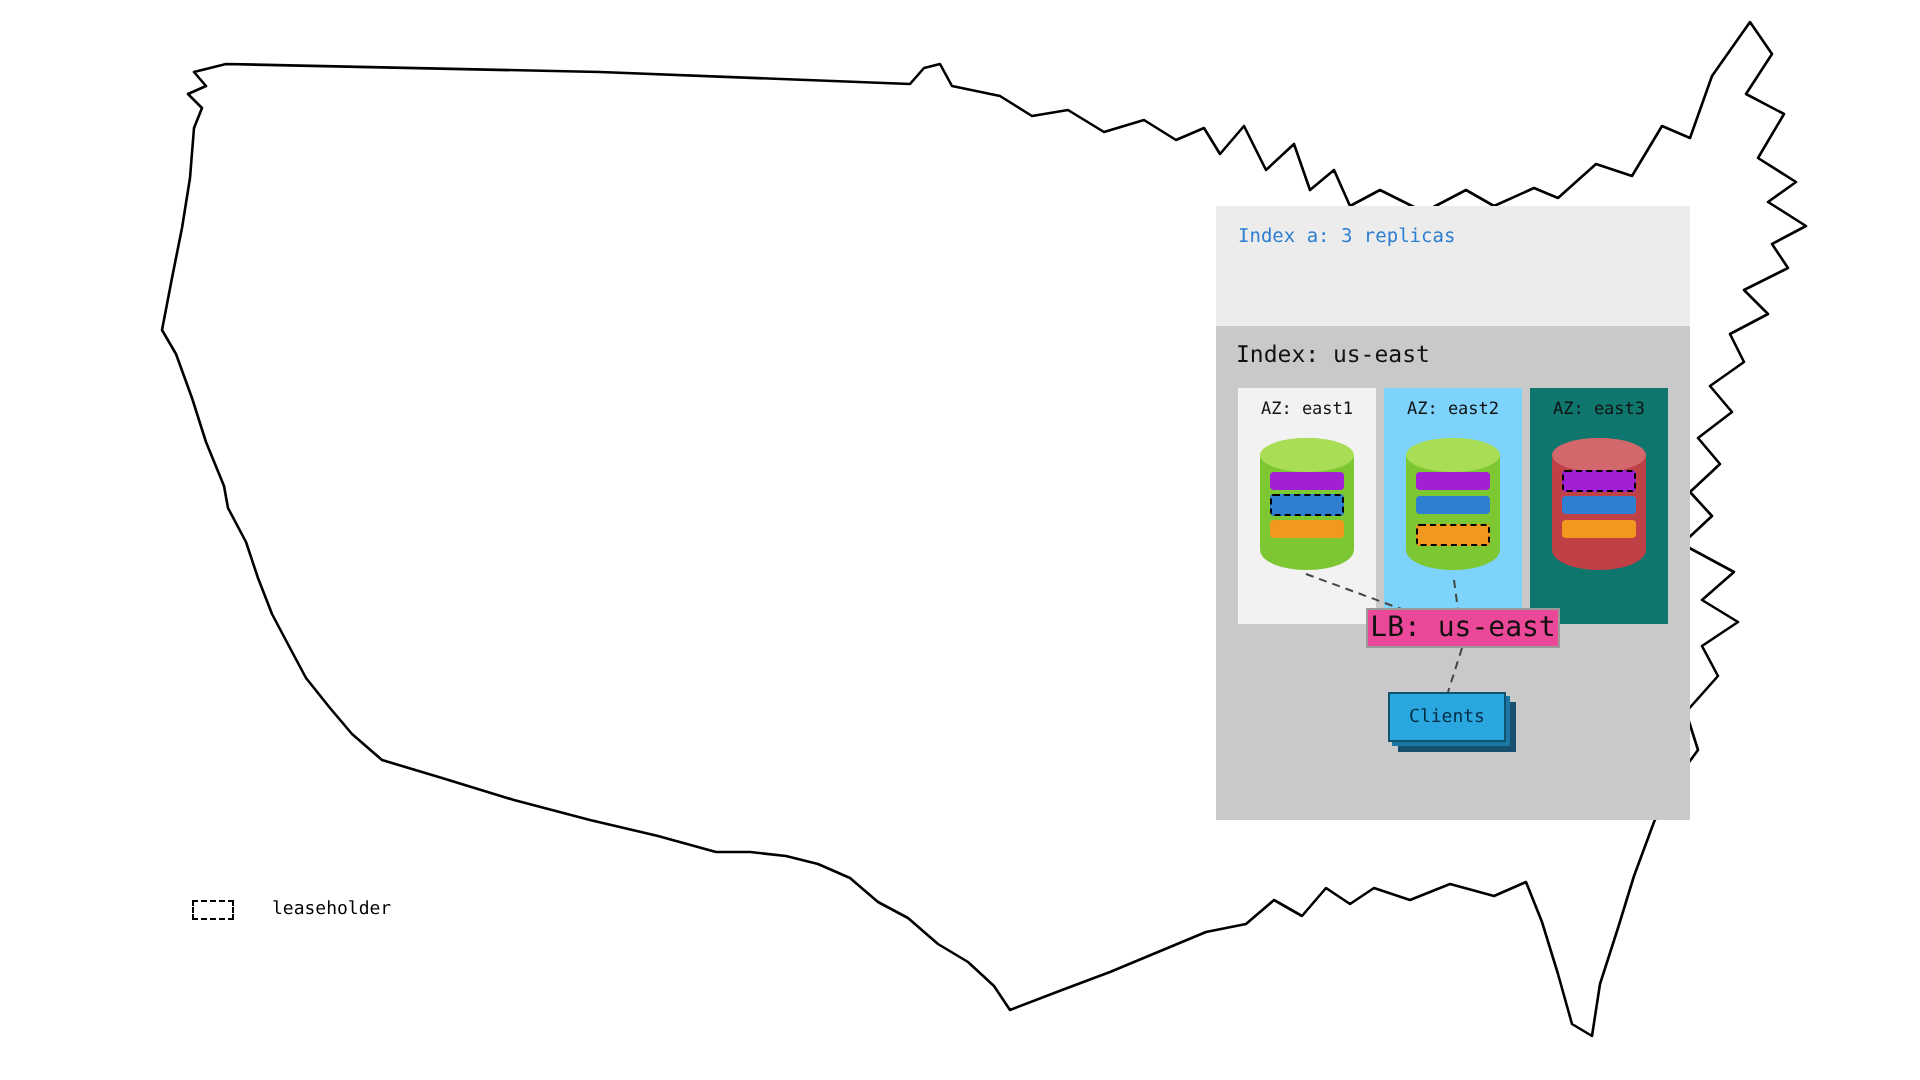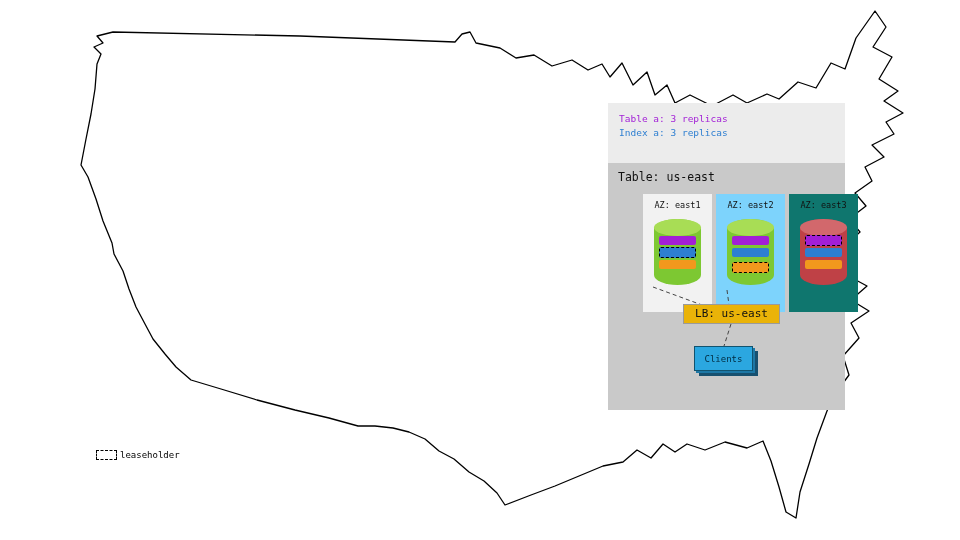--- a/index.html
+++ b/index.html
@@ -9,48 +9,48 @@
 
   .map-svg { position:absolute; left:0; top:0; width:960px; height:540px; }
 
   .legend-box { position:absolute; left:608px; top:103px; width:237px; height:60px;
                 background:#ececec; padding:9px 0 0 11px; }
   .legend-line { font-size:9.5px; line-height:13.5px; white-space:pre; }
 
   .region { position:absolute; left:608px; top:163px; width:237px; height:247px; }
   .region-title { position:absolute; left:10px; top:7px; font-size:11.5px; color:#111; }
 
-  .az { position:absolute; top:31px; width:69px; height:118px;margin-left:24px; }
+  .az { position:absolute; top:31px; width:69px; height:118px; }
   .az1 { left:11px; } .az2 { left:84px; } .az3 { left:157px; }
   .az-label { position:absolute; top:6px; left:0; width:100%; text-align:center;
               font-size:8.5px; color:#111; }
 
   .cylinder { position:absolute; left:11px; top:25px; width:47px; height:66px; }
   .cyl-body { position:absolute; inset:0; border-radius:50% / 10px; }
   .cyl-top  { position:absolute; left:0; top:0; width:100%; height:17px; border-radius:50%; }
 
   .bar { position:absolute; left:5px; width:37px; height:9px; border-radius:2px; }
   .bar.p1 { top:17px; } .bar.p2 { top:29px; } .bar.p3 { top:41px; } .bar.p3lo { top:44px; }
   .bar.lease { border:1.5px dashed #000; height:11px; margin-top:-1px; }
 
   .connector-svg { position:absolute; left:0; top:0; width:960px; height:540px; pointer-events:none; }
 
   .lb-box { position:absolute; left:683px; top:304px; width:97px; height:20px;
-            background:#eab308; border:1px solid #9a9a9a; font-size:11px; color:#111;
+            background:#ec4899; border:1px solid #9a9a9a; font-size:14px; color:#111;
             text-align:center; line-height:18px; }
 
   .clients { position:absolute; left:694px; top:346px; width:59px; height:25px; }
   .clients .layer { position:absolute; width:59px; height:25px; }
   .clients .layer2 { left:5px; top:5px; background:#17506f; }
   .clients .layer1 { left:2px; top:2px; background:#1d77a5; }
   .clients-main { position:absolute; inset:0; border:1px solid #11536f;
                   display:flex; align-items:center; justify-content:center;
                   font-size:9px; color:#002b40; }
 
-  .lease-legend { position:absolute; left:96px; top:450px; display:flex; align-items:center; gap:3px; }
+  .lease-legend { position:absolute; left:96px; top:450px; display:flex; align-items:center; gap:19px; }
   .lease-swatch { width:21px; height:10px; border:1.5px dashed #000; background:#fff; }
   .lease-label  { font-size:9px; color:#000; }
 </style>
 </head>
 <body>
 
 <div class="stage">
 
   <svg class="map-svg" viewBox="0 0 960 540">
     <path fill="none" stroke="#000" stroke-width="1.3" stroke-linejoin="round" stroke-linecap="round" d="M 113 32 L 300 36 L 455 42 L 462 34 L 470 32 L 476 43
@@ -72,26 +72,25 @@
          L 497 493 L 484 481 L 469 472 L 454 459 L 439 451 L 425 439
          L 409 432 L 393 428 L 375 426 L 358 426
          L 329 418 L 295 410 L 257 400 L 221 389 L 191 380 L 176 367
          L 165 354 L 153 339 L 145 324 L 136 307 L 129 289 L 123 271
          L 114 254 L 112 243 L 103 221 L 96 199 L 88 177 L 81 165
          L 86 139 L 91 114 L 95 89 L 97 64
          L 101 54 L 94 47 L 103 43 L 97 36 Z"></path>
   </svg>
 
   <div class="legend-box" style="background: rgb(236, 236, 236);">
-    <div class="legend-line" style="color: rgb(162, 31, 214);">Table a: 3 replicas</div>
     <div class="legend-line" style="color: rgb(46, 127, 209);">Index a: 3 replicas</div>
   </div>
 
   <div class="region" style="background: rgb(201, 201, 201);">
-    <div class="region-title">Table: us-east</div>
+    <div class="region-title">Index: us-east</div>
 
     <div class="az az1" style="background: rgb(242, 242, 242);">
       <div class="az-label">AZ: east1</div>
       <div class="cylinder">
         <div class="cyl-body" style="background: rgb(125, 200, 50);"></div>
         <div class="cyl-top" style="background: rgb(168, 221, 85);"></div>
         <div class="bar p1" style="background: rgb(162, 31, 214);"></div>
         <div class="bar p2 lease" style="background: rgb(46, 127, 209);"></div>
         <div class="bar p3" style="background: rgb(242, 152, 29);"></div>
       </div>

